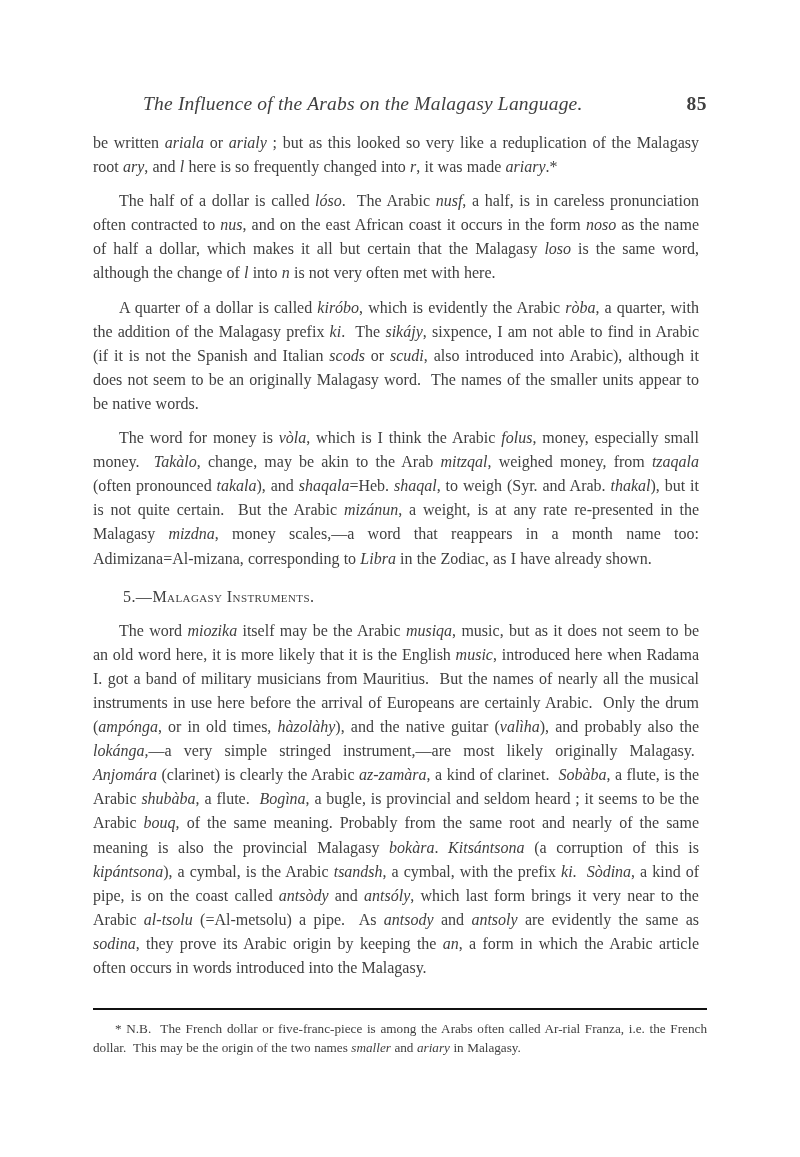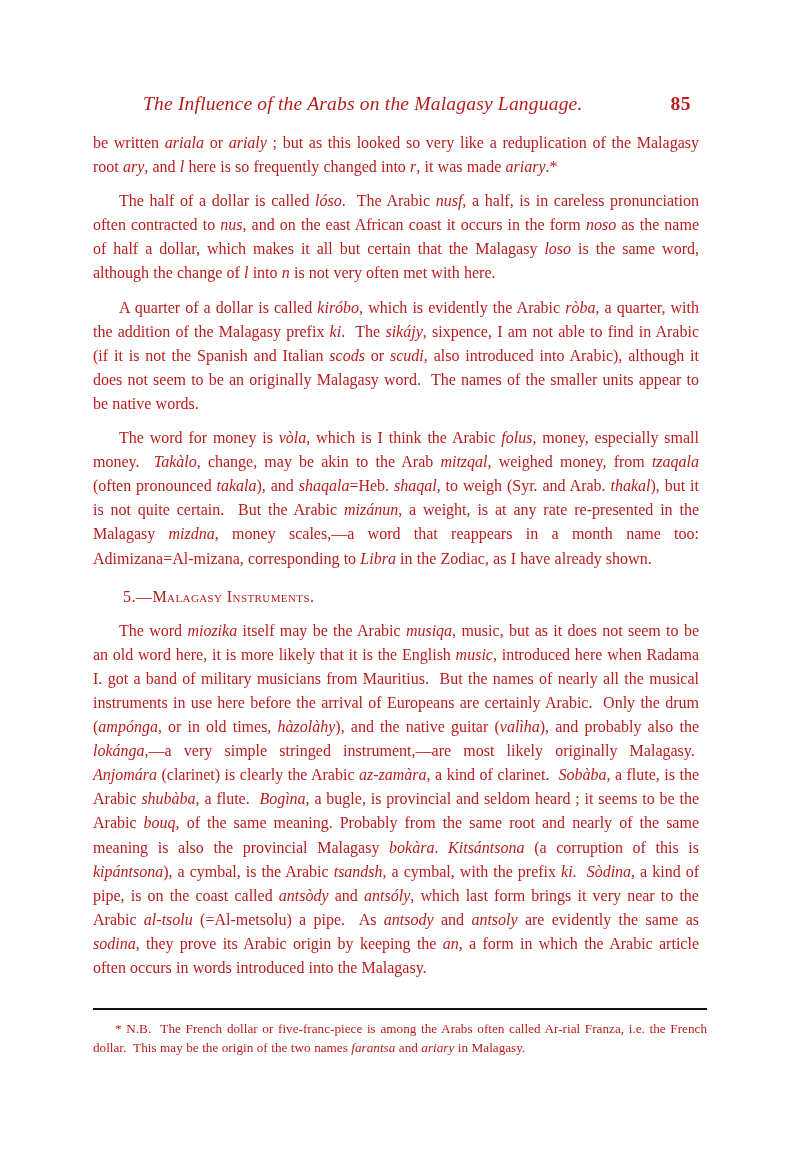--- a/index.html
+++ b/index.html
@@ -6,21 +6,21 @@
     margin: 0;
     padding: 0;
     background: #ffffff;
   }
   .page {
     position: relative;
     width: 800px;
     height: 1157px;
     background: #ffffff;
     font-family: "Liberation Serif", "DejaVu Serif", serif;
-    color: #b91c1c;
+    color: #404040;
     overflow: hidden;
   }
   .content {
     position: absolute;
     left: 93px;
     top: 0;
     width: 614px;
   }
 
   
@@ -35,21 +35,21 @@
     position: absolute;
     left: 50px;
     top: 0;
     font-style: italic;
     font-size: 19.5px;
     letter-spacing: 0.2px;
     white-space: nowrap;
   }
   .rh-pageno {
     position: absolute;
-    right: 16px;
+    right: 0;
     top: 0;
     font-size: 19.5px;
     font-weight: bold;
     letter-spacing: 0.5px;
   }
 
   
   .body-block {
     position: absolute;
     left: 0;
@@ -134,17 +134,17 @@
       <div class="section-head">
         <span class="num">5.—</span><span>Malagasy Instruments.</span>
       </div>
 
       <p class="para indent">The word <i>miozika</i> itself may be the Arabic <i>musiqa</i>, music, but as it does not seem to be an old word here, it is more likely that it is the English <i>music</i>, introduced here when Radama I. got a band of military musicians from Mauritius.&nbsp; But the names of nearly all the musical instruments in use here before the arrival of Europeans are certainly Arabic.&nbsp; Only the drum (<i>ampónga</i>, or in old times, <i>hàzolàhy</i>), and the native guitar (<i>valìha</i>), and probably also the <i>lokánga</i>,—a very simple stringed instrument,—are most likely originally Malagasy.&nbsp; <i>Anjomára</i> (clarinet) is clearly the Arabic <i>az-zamàra</i>, a kind of clarinet.&nbsp; <i>Sobàba</i>, a flute, is the Arabic <i>shubàba</i>, a flute.&nbsp; <i>Bogìna</i>, a bugle, is provincial and seldom heard ; it seems to be the Arabic <i>bouq</i>, of the same meaning. Probably from the same root and nearly of the same meaning is also the provincial Malagasy <i>bokàra</i>. <i>Kitsántsona</i> (a corruption of this is <i>kipántsona</i>), a cymbal, is the Arabic <i>tsandsh</i>, a cymbal, with the prefix <i>ki</i>.&nbsp; <i>Sòdina</i>, a kind of pipe, is on the coast called <i>antsòdy</i> and <i>antsóly</i>, which last form brings it very near to the Arabic <i>al-tsolu</i> (=Al-metsolu) a pipe.&nbsp; As <i>antsody</i> and <i>antsoly</i> are evidently the same as <i>sodina</i>, they prove its Arabic origin by keeping the <i>an</i>, a form in which the Arabic article often occurs in words introduced into the Malagasy.</p>
 
     </div>
 
     <div class="footnote-wrap">
       <div class="footnote-rule"></div>
-      <p class="footnote lead">* N.B.&nbsp; The French dollar or five-franc-piece is among the Arabs often called Ar-rial Franza, i.e. the French dollar.&nbsp; This may be the origin of the two names <i>farantsa</i> and <i>ariary</i> in Malagasy.</p>
+      <p class="footnote lead">* N.B.&nbsp; The French dollar or five-franc-piece is among the Arabs often called Ar-rial Franza, i.e. the French dollar.&nbsp; This may be the origin of the two names <i>smaller</i> and <i>ariary</i> in Malagasy.</p>
     </div>
 
   </div>
 </div>
 
 </body></html>

